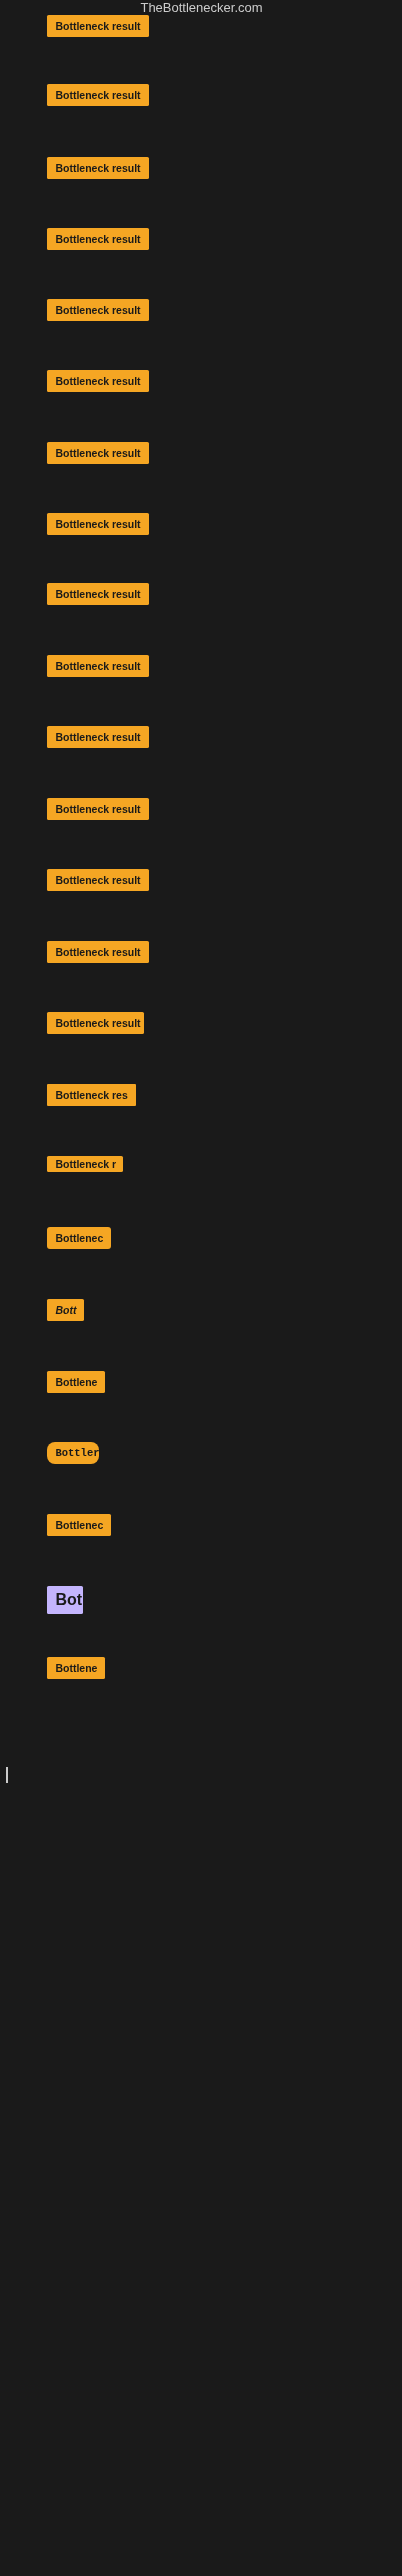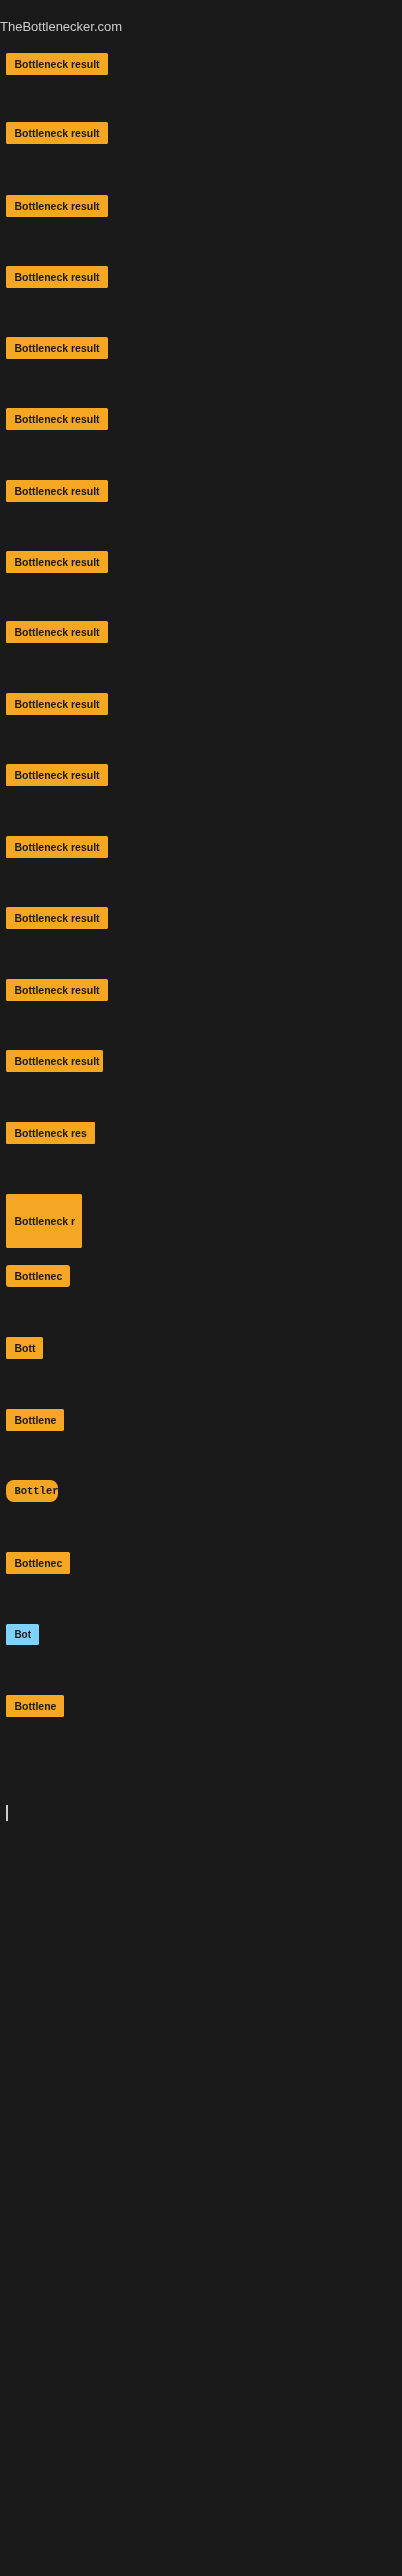--- a/index.html
+++ b/index.html
@@ -10,63 +10,63 @@
 
     body {
       width: 403px;
       min-height: 2576px;
       background-color: #1a1a1a;
       font-family: Arial, sans-serif;
       position: relative;
     }
 
     .site-title {
-      text-align: left;
+      text-align: center;
       color: #cccccc;
       font-size: 13px;
-      padding: 19px 0;
+      padding: 0 0;
       font-weight: normal;
     }
 
     .cursor-line {
       position: absolute;
       left: 6.4px;
       width: 1.6px;
       height: 16px;
       background-color: #cccccc;
     }
   </style>
 </head>
 <body>
 
 <div class="site-title">TheBottlenecker.com</div>
 
-<div id="items-container" style="position: relative; height: 1736px;">
+<div id="items-container" style="position: relative; height: 1736px; margin-left: 41px;">
 <div style="position: absolute; top: 0px; left: 6.4px; background-color: rgb(245, 166, 35); color: rgb(26, 26, 26); font-size: 10.5px; font-weight: bold; padding: 4.8px 8px; border-radius: 1.6px; max-width: 105px; overflow: hidden; white-space: nowrap;">Bottleneck result</div>
     <div style="position: absolute; top: 69px; left: 6.4px; background-color: rgb(245, 166, 35); color: rgb(26, 26, 26); font-size: 10.5px; font-weight: bold; padding: 4.8px 8px; border-radius: 1.6px; max-width: 105px; overflow: hidden; white-space: nowrap;">Bottleneck result</div>
     <div style="position: absolute; top: 142px; left: 6.4px; background-color: rgb(245, 166, 35); color: rgb(26, 26, 26); font-size: 10.5px; font-weight: bold; padding: 4.8px 8px; border-radius: 1.6px; max-width: 105px; overflow: hidden; white-space: nowrap;">Bottleneck result</div>
     <div style="position: absolute; top: 213px; left: 6.4px; background-color: rgb(245, 166, 35); color: rgb(26, 26, 26); font-size: 10.5px; font-weight: bold; padding: 4.8px 8px; border-radius: 1.6px; max-width: 105px; overflow: hidden; white-space: nowrap;">Bottleneck result</div>
     <div style="position: absolute; top: 284px; left: 6.4px; background-color: rgb(245, 166, 35); color: rgb(26, 26, 26); font-size: 10.5px; font-weight: bold; padding: 4.8px 8px; border-radius: 1.6px; max-width: 105px; overflow: hidden; white-space: nowrap;">Bottleneck result</div>
     <div style="position: absolute; top: 355px; left: 6.4px; background-color: rgb(245, 166, 35); color: rgb(26, 26, 26); font-size: 10.5px; font-weight: bold; padding: 4.8px 8px; border-radius: 1.6px; max-width: 105px; overflow: hidden; white-space: nowrap;">Bottleneck result</div>
     <div style="position: absolute; top: 427px; left: 6.4px; background-color: rgb(245, 166, 35); color: rgb(26, 26, 26); font-size: 10.5px; font-weight: bold; padding: 4.8px 8px; border-radius: 1.6px; max-width: 105px; overflow: hidden; white-space: nowrap;">Bottleneck result</div>
     <div style="position: absolute; top: 498px; left: 6.4px; background-color: rgb(245, 166, 35); color: rgb(26, 26, 26); font-size: 10.5px; font-weight: bold; padding: 4.8px 8px; border-radius: 1.6px; max-width: 105px; overflow: hidden; white-space: nowrap;">Bottleneck result</div>
     <div style="position: absolute; top: 568px; left: 6.4px; background-color: rgb(245, 166, 35); color: rgb(26, 26, 26); font-size: 10.5px; font-weight: bold; padding: 4.8px 8px; border-radius: 1.6px; max-width: 105px; overflow: hidden; white-space: nowrap;">Bottleneck result</div>
     <div style="position: absolute; top: 640px; left: 6.4px; background-color: rgb(245, 166, 35); color: rgb(26, 26, 26); font-size: 10.5px; font-weight: bold; padding: 4.8px 8px; border-radius: 1.6px; max-width: 105px; overflow: hidden; white-space: nowrap;">Bottleneck result</div>
     <div style="position: absolute; top: 711px; left: 6.4px; background-color: rgb(245, 166, 35); color: rgb(26, 26, 26); font-size: 10.5px; font-weight: bold; padding: 4.8px 8px; border-radius: 1.6px; max-width: 105px; overflow: hidden; white-space: nowrap;">Bottleneck result</div>
     <div style="position: absolute; top: 783px; left: 6.4px; background-color: rgb(245, 166, 35); color: rgb(26, 26, 26); font-size: 10.5px; font-weight: bold; padding: 4.8px 8px; border-radius: 1.6px; max-width: 105px; overflow: hidden; white-space: nowrap;">Bottleneck result</div>
     <div style="position: absolute; top: 854px; left: 6.4px; background-color: rgb(245, 166, 35); color: rgb(26, 26, 26); font-size: 10.5px; font-weight: bold; padding: 4.8px 8px; border-radius: 1.6px; max-width: 105px; overflow: hidden; white-space: nowrap;">Bottleneck result</div>
     <div style="position: absolute; top: 926px; left: 6.4px; background-color: rgb(245, 166, 35); color: rgb(26, 26, 26); font-size: 10.5px; font-weight: bold; padding: 4.8px 8px; border-radius: 1.6px; max-width: 105px; overflow: hidden; white-space: nowrap;">Bottleneck result</div>
     <div style="position: absolute; top: 997px; left: 6.4px; background-color: rgb(245, 166, 35); color: rgb(26, 26, 26); font-size: 10.5px; font-weight: bold; padding: 4.8px 8px; border-radius: 1.6px; max-width: 97px; overflow: hidden; white-space: nowrap;">Bottleneck result</div>
     <div style="position: absolute; top: 1069px; left: 6.4px; background-color: rgb(245, 166, 35); color: rgb(26, 26, 26); font-size: 10.5px; font-weight: bold; padding: 4.8px 8px; border-radius: 1px; max-width: 89px; overflow: hidden; white-space: nowrap;">Bottleneck res</div>
-    <div style="position: absolute; top: 1141px; left: 6.4px; background-color: rgb(245, 166, 35); color: rgb(26, 26, 26); font-size: 10.5px; font-weight: bold; padding: 21px 8px; border-radius: 1.6px; max-width: 76px; overflow: hidden; white-space: nowrap;">Bottleneck r</div>
+    <div style="position: absolute; top: 1141px; left: 6.4px; background-color: rgb(245, 166, 35); color: rgb(26, 26, 26); font-size: 10.5px; font-weight: bold; padding: 2px 8px; border-radius: 1.6px; max-width: 76px; overflow: hidden; white-space: nowrap;">Bottleneck r</div>
     <div style="position: absolute; top: 1212px; left: 6.4px; background-color: rgb(245, 166, 35); color: rgb(26, 26, 26); font-size: 10.5px; font-weight: bold; padding: 4.8px 8px; border-radius: 3px; max-width: 64px; overflow: hidden; white-space: nowrap;">Bottlenec</div>
-    <div style="position: absolute; top: 1284px; left: 6.4px; background-color: rgb(245, 166, 35); color: rgb(26, 26, 26); font-size: 10.5px; font-weight: bold; padding: 4.8px 8px; border-radius: 1.6px; max-width: 44px; overflow: hidden; white-space: nowrap;">Bott</div>
+    <div style="position: absolute; top: 1284px; left: 6.4px; background-color: rgb(245, 166, 35); color: rgb(26, 26, 26); font-size: 10.5px; font-weight: bold; padding: 4.8px 8px; border-radius: 1.6px; max-width: 44px; overflow: hidden; white-space: nowrap; font-style: italic;">Bott</div>
     <div style="position: absolute; top: 1356px; left: 6.4px; background-color: rgb(245, 166, 35); color: rgb(26, 26, 26); font-size: 10.5px; font-weight: bold; padding: 4.8px 8px; border-radius: 1.6px; max-width: 60px; overflow: hidden; white-space: nowrap;">Bottlene</div>
     <div style="position: absolute; top: 1427px; left: 6.4px; background-color: rgb(245, 166, 35); color: rgb(26, 26, 26); font-size: 10.5px; font-weight: bold; padding: 4.8px 8px; border-radius: 8px; max-width: 52px; overflow: hidden; white-space: nowrap; font-family: Liberation Mono, monospace;">Bottler</div>
     <div style="position: absolute; top: 1499px; left: 6.4px; background-color: rgb(245, 166, 35); color: rgb(26, 26, 26); font-size: 10.5px; font-weight: bold; padding: 4.8px 8px; border-radius: 1.6px; max-width: 68px; overflow: hidden; white-space: nowrap;">Bottlenec</div>
-    <div style="position: absolute; top: 1571px; left: 6.4px; background-color: #7dd3fc; color: rgb(26, 26, 26); font-size: 10px; font-weight: bold; padding: 4.8px 8px; border-radius: 1.6px; max-width: 36px; overflow: hidden; white-space: nowrap;">Bot</div>
+    <div style="position: absolute; top: 1571px; left: 6.4px; background-color: #c4b5fd; color: rgb(26, 26, 26); font-size: 16px; font-weight: bold; padding: 4.8px 8px; border-radius: 1.6px; max-width: 36px; overflow: hidden; white-space: nowrap;">Bot</div>
     <div style="position: absolute; top: 1642px; left: 6.4px; background-color: rgb(245, 166, 35); color: rgb(26, 26, 26); font-size: 10.5px; font-weight: bold; padding: 4.8px 8px; border-radius: 1.6px; max-width: 60px; overflow: hidden; white-space: nowrap;">Bottlene</div>
   </div>
 
 <div style="position: relative; height: 483px; margin-top: 16px;">
   <div class="cursor-line" style="top: 0;"></div>
 </div>
 
 
 </body></html>

